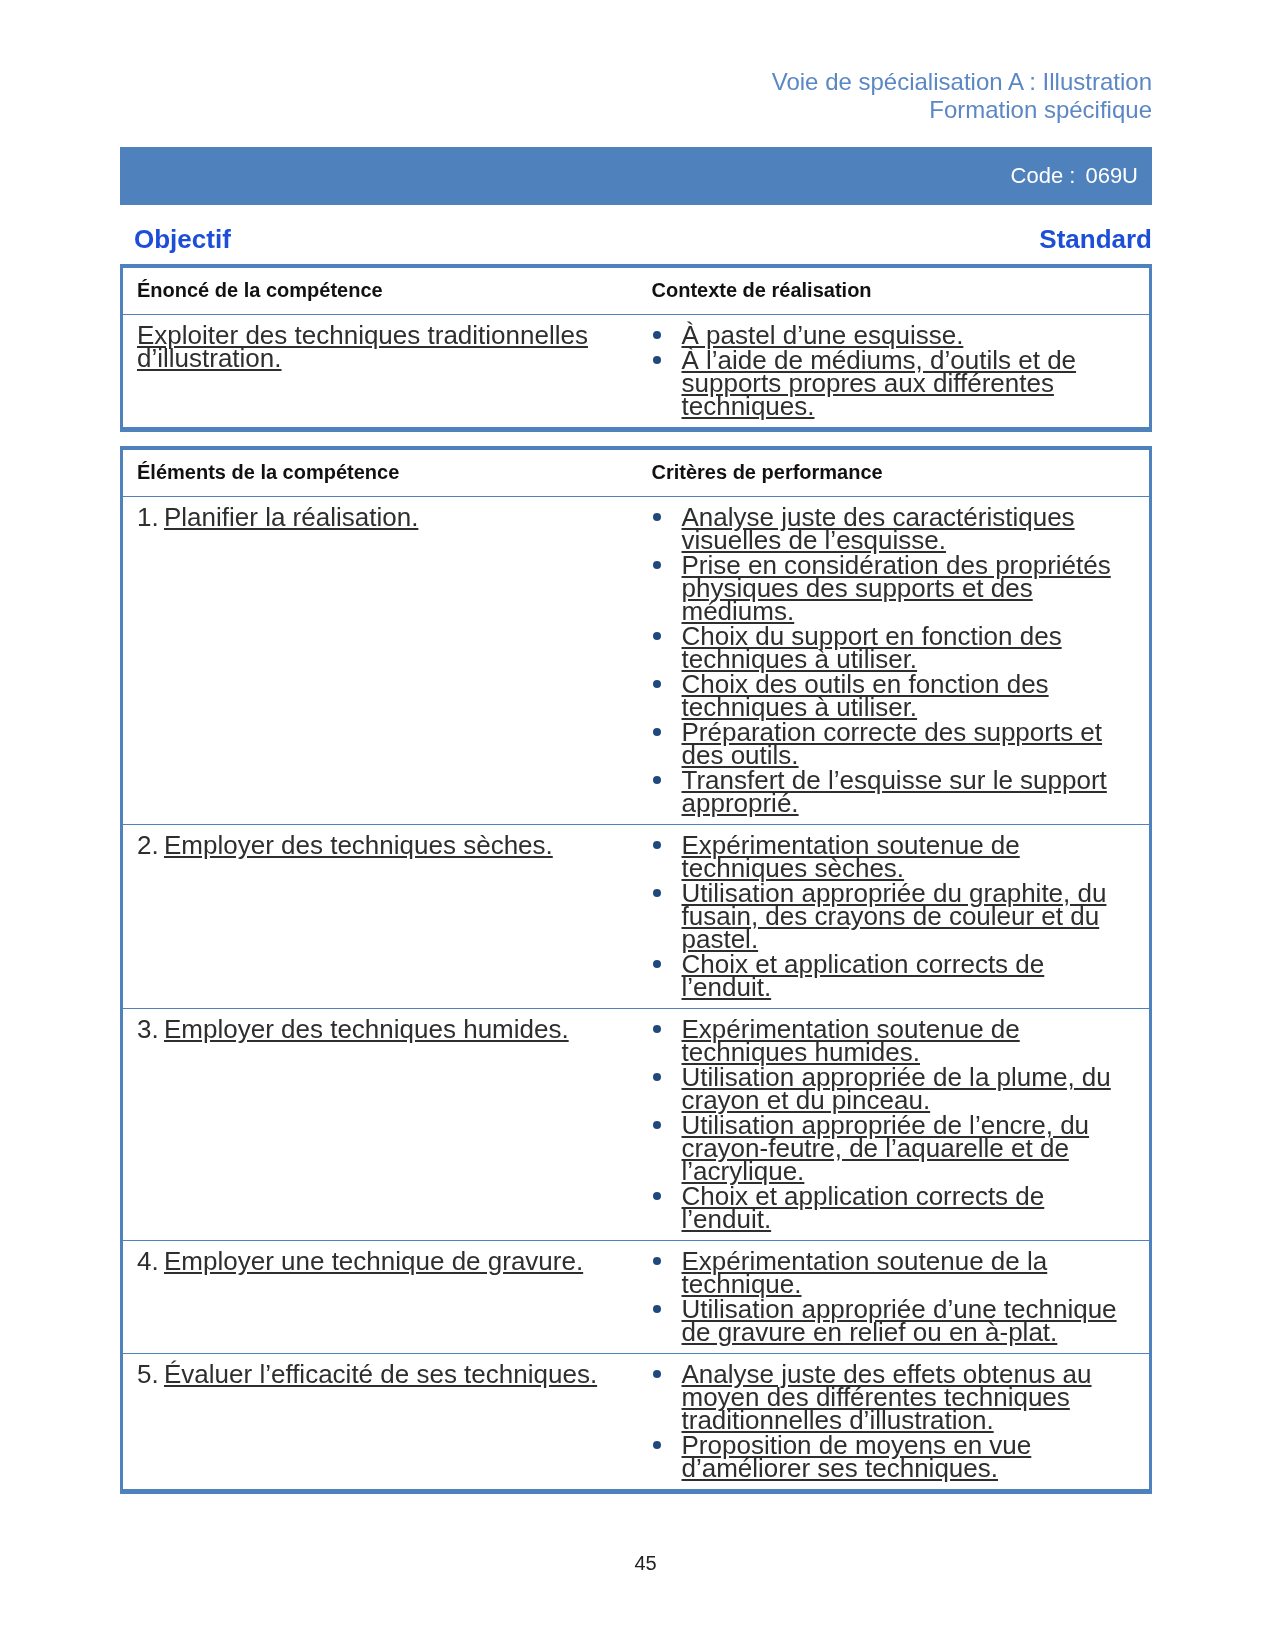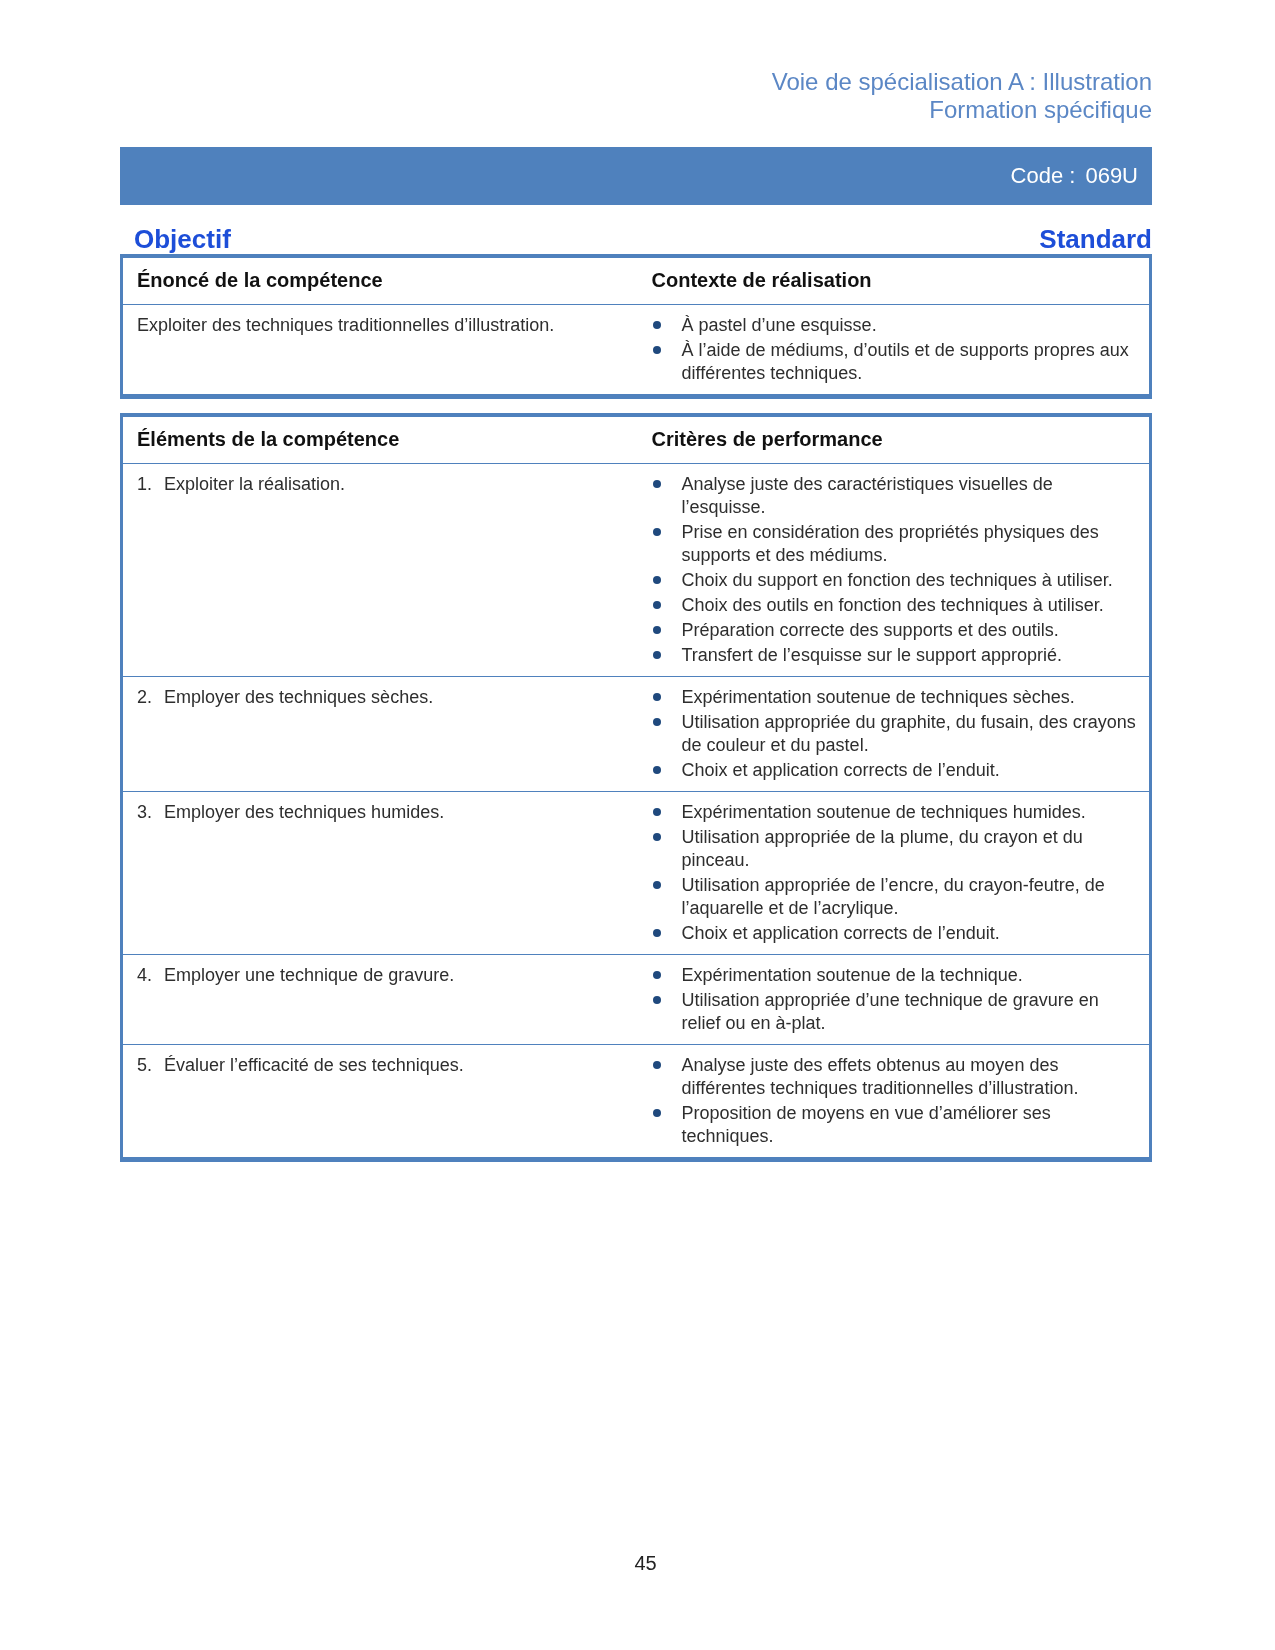--- a/index.html
+++ b/index.html
@@ -48,20 +48,21 @@
     line-height: 30px;
   }
   .section-headings .hcol1 { width: 528px; padding-left: 14px; }
   .section-headings .hcol2 { flex: 1; padding-left: 2px; text-align: right; }
 
   
   table.comp-table {
     width: 100%;
     border-collapse: collapse;
     table-layout: fixed;
+    margin-top: 10px;
     background: #ffffff;
   }
   table.comp-table.second { margin-top: 14px; }
   table.comp-table {
     border: 3px solid #4f81bd;
     border-top-width: 4px;
     border-bottom-width: 5px;
   }
   .comp-table th {
     text-align: left;
@@ -70,23 +71,24 @@
     font-weight: bold;
     color: #111111;
     padding: 11px 14px 12px 14px;
     border-bottom: 1px solid #4f81bd;
     vertical-align: middle;
   }
   .comp-table th.col1 { width: 528px; }
   .comp-table th.col2 { padding-left: 2px; }
   .comp-table td {
     vertical-align: top;
-    font-size: 18px;
+    font-size: 26px;
     line-height: 23px;
     padding: 9px 14px 9px 14px;
+    text-decoration: underline;
   }
   .comp-table tbody tr + tr td { border-top: 1px solid #4f81bd; }
   td.right-cell { padding-left: 2px; padding-right: 10px; }
 
   .num { display: inline-block; width: 27px; }
 
   ul.bullets { margin: 0; padding: 0; list-style: none; }
   ul.bullets li {
     position: relative;
     padding-left: 30px;
@@ -155,21 +157,21 @@
 
     <table class="comp-table second">
       <thead>
         <tr>
           <th class="col1">Éléments de la compétence</th>
           <th class="col2">Critères de performance</th>
         </tr>
       </thead>
       <tbody>
           <tr>
-            <td class="left-cell"><span class="num">1.</span><span>Exploiter la réalisation.</span></td>
+            <td class="left-cell"><span class="num">1.</span><span>Planifier la réalisation.</span></td>
             <td class="right-cell">
               <ul class="bullets">
                 <li>Analyse juste des caractéristiques visuelles de l’esquisse.</li>
                 <li>Prise en considération des propriétés physiques des supports et des médiums.</li>
                 <li>Choix du support en fonction des techniques à utiliser.</li>
                 <li>Choix des outils en fonction des techniques à utiliser.</li>
                 <li>Préparation correcte des supports et des outils.</li>
                 <li>Transfert de l’esquisse sur le support approprié.</li>
               </ul>
             </td>

